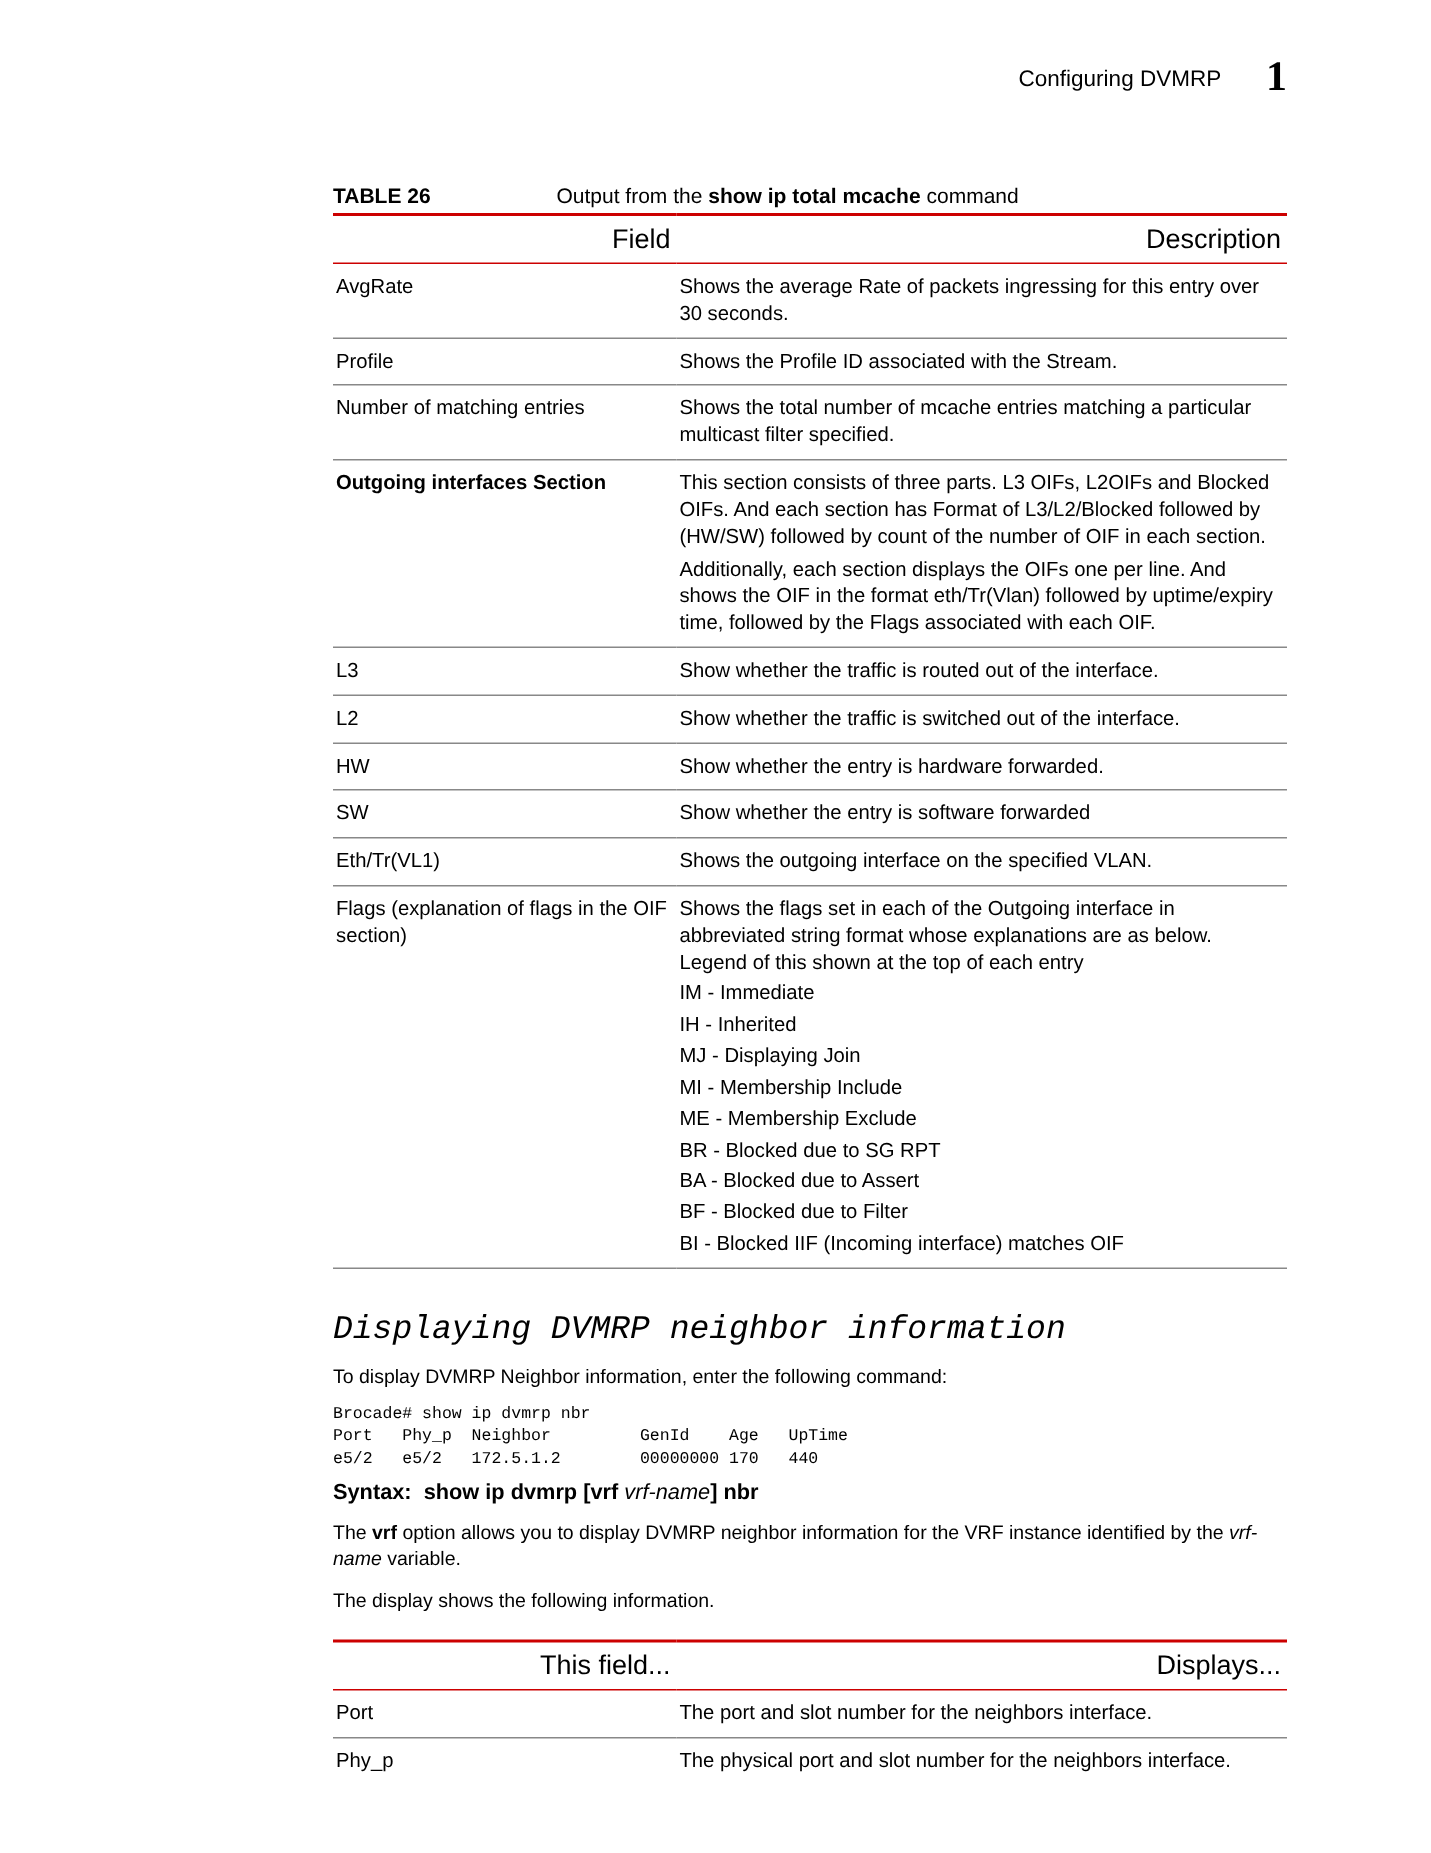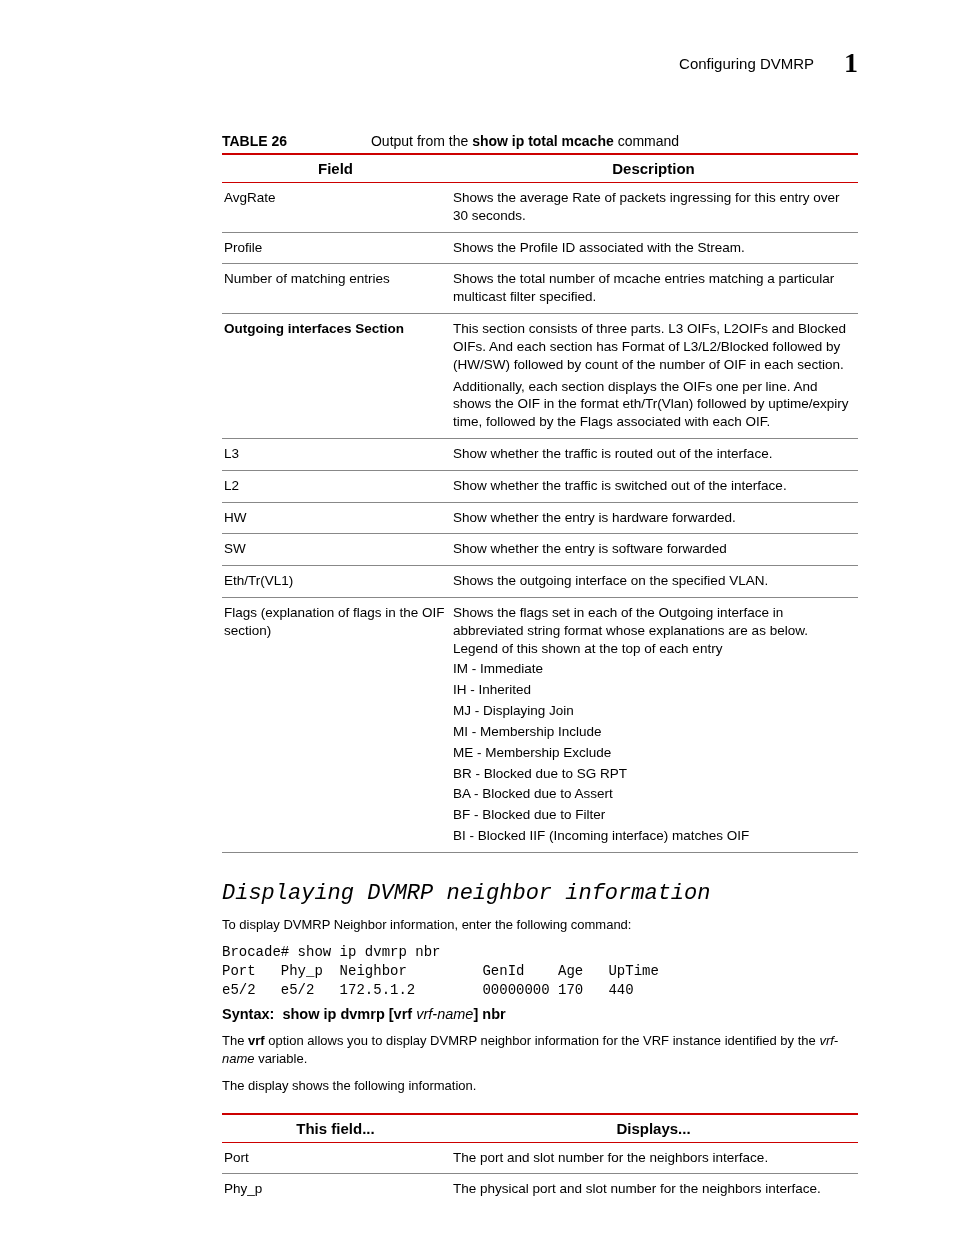--- a/index.html
+++ b/index.html
@@ -6,36 +6,36 @@
   html, body { margin: 0; padding: 0; }
   body {
     width: 954px;
     height: 1235px;
     background: #fff;
     font-family: Arial, Helvetica, sans-serif;
     color: #000;
     font-size: 14px;
     position: relative;
   }
-  .page { padding: 47px 96px 0 222px; }
+  .page { padding: 36px 96px 0 222px; }
   .hdr { text-align: right; margin-bottom: 54px; }
   .hdr-title { font-size: 15px; display: inline-block; vertical-align: middle; margin-right: 26px; }
   .hdr-num { font-family: Georgia, 'Times New Roman', serif; font-size: 28px; font-weight: bold; display: inline-block; vertical-align: middle; }
   .tbl-caption { margin-bottom: 4px; }
   .tbl-caption b { font-size: 14px; }
   .tbl-caption .captxt { font-size: 14px; margin-left: 80px; }
   table.data { width: 100%; border-collapse: collapse; font-size: 13.5px; }
   table.data thead tr { border-top: 2px solid #c00; border-bottom: 1px solid #c00; }
-  table.data th { text-align: center; font-weight: bold; padding: 5px 4px 5px 2px; font-size: 15px; }
+  table.data th { text-align: right; font-weight: normal; padding: 5px 4px 5px 2px; font-size: 18px; }
   table.data td { padding: 6px 4px 7px 2px; vertical-align: top; border-bottom: 1px solid #888; line-height: 1.32; }
   table.data td.fcell { width: 36%; }
   .flag-lines div { margin-top: 3px; }
   h2.subhead { font-family: Liberation Mono, monospace; font-style: italic; font-weight: normal; font-size: 22px; margin: 28px 0 10px 0; }
   p.body { font-size: 13px; line-height: 1.35; margin: 10px 0; }
-  pre.cli { font-family: "Courier New", Courier, monospace; font-size: 14px; line-height: 1.35; margin: 8px 0 0 0; white-space: pre; }
+  pre.cli { font-family: "Courier New", Courier, monospace; font-size: 11px; line-height: 1.35; margin: 8px 0 0 0; white-space: pre; }
   .syntax { font-size: 14.5px; margin: 6px 0 10px 0; }
   .syntax .lbl { font-weight: bold; }
   .syntax .it { font-style: italic; }
   .bold { font-weight: bold; }
   .italic { font-style: italic; }
 </style>
 </head>
 <body>
 
 <div class="page">

